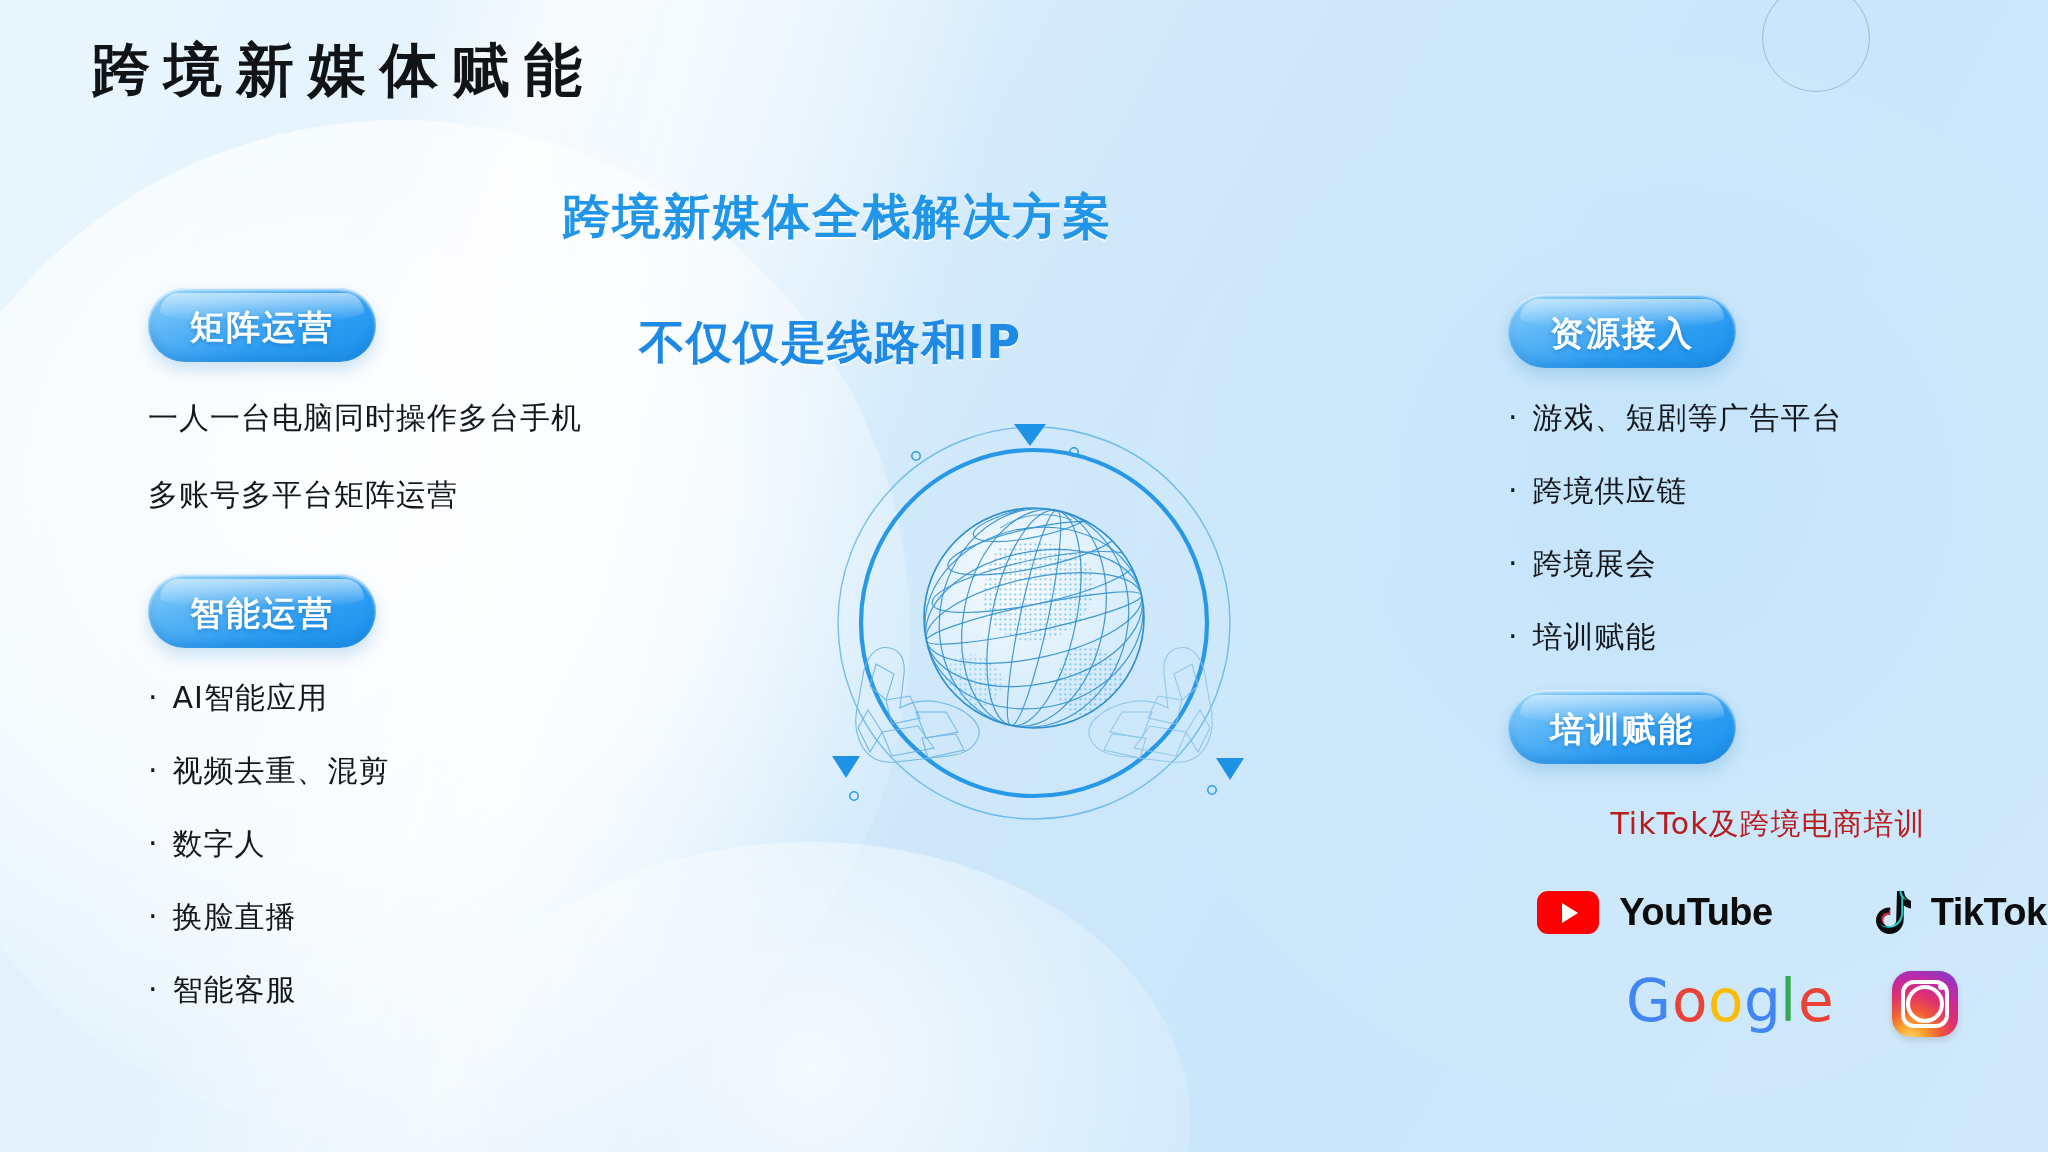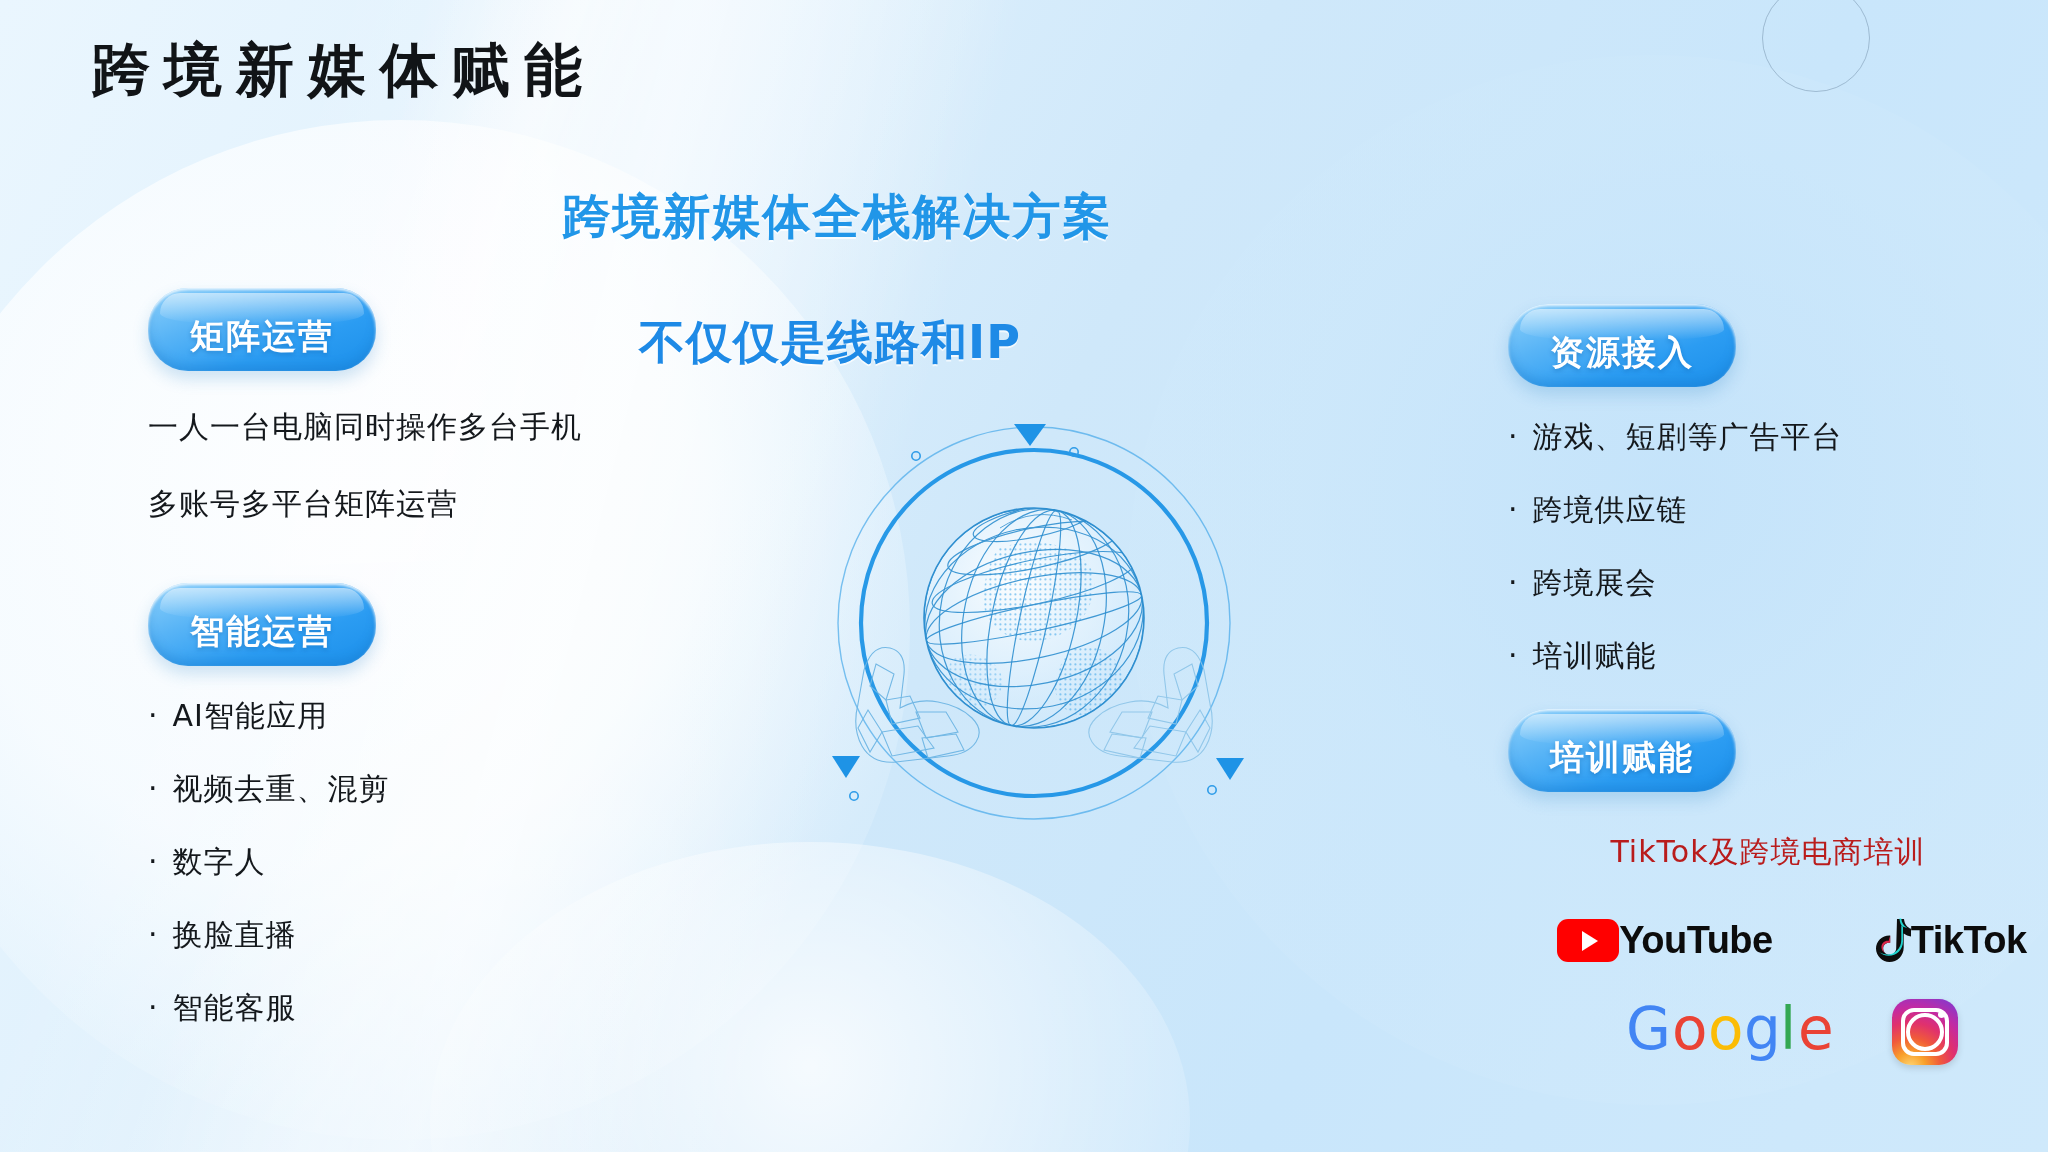--- a/index.html
+++ b/index.html
@@ -70,21 +70,21 @@
     position:absolute; top:312px; left:0; width:1660px; text-align:center;
     font-size:46px; font-weight:bold; color:#1e8ae6;
     letter-spacing:1px;
     text-shadow:0 2px 0 rgba(255,255,255,.7);
     font-family:"DejaVu Sans","Liberation Sans",sans-serif;
   }
 
   
   .pill {
     display:inline-block; position:relative;
-    padding:28px 42px 14px;
+    padding:19px 42px 14px;
     border-radius:40px;
     background:linear-gradient(160deg,#8fd2fb 0%,#58b4f6 34%,#2b9cf2 66%,#1b8fea 100%);
     box-shadow:
       0 8px 16px rgba(40,130,200,.22),
       inset 0 2px 3px rgba(255,255,255,.85),
       inset 0 -6px 10px rgba(20,110,190,.28);
     color:#ffffff; font-size:34px; font-weight:bold; letter-spacing:2px;
     text-shadow:0 2px 4px rgba(20,100,175,.45);
     font-family:"DejaVu Sans","Liberation Sans",sans-serif;
     line-height:1.2;
@@ -92,21 +92,21 @@
   .pill::before {
     content:""; position:absolute; left:12px; right:12px; top:5px; height:38%;
     border-radius:30px 30px 50% 50%;
     background:linear-gradient(to bottom, rgba(255,255,255,.55), rgba(255,255,255,0));
     pointer-events:none;
   }
 
   
   .col { position:absolute; }
   .col-left  { left:148px;  top:288px; width:640px; }
-  .col-right { left:1508px; top:304px; width:520px; }
+  .col-right { left:1508px; top:294px; width:520px; }
 
   .plain-line {
     font-size:30px; color:#14181c; letter-spacing:1px;
     margin-top:36px; white-space:nowrap;
     font-family:"DejaVu Sans","Liberation Sans",sans-serif;
   }
   .block-gap { height:58px; }
 
   ul.bullets { list-style:none; margin-top:30px; }
   ul.bullets li {
@@ -118,21 +118,21 @@
   .dot { color:#14181c; font-size:30px; line-height:1; }
 
   .train-note {
     font-size:30px; color:#b91c1c; letter-spacing:1px;
     margin-top:40px; text-align:center; white-space:nowrap;
     font-family:"DejaVu Sans","Liberation Sans",sans-serif;
   }
 
   
   .logo-row { display:flex; align-items:center; justify-content:center; gap:46px; margin-top:44px; }
-  .logo { display:flex; align-items:center; gap:0;padding-left:48px; }
+  .logo { display:flex; align-items:center; gap:20px;padding-left:48px; }
   .yt-badge {
     width:62px; height:43px; border-radius:11px; background:#ff0000;
     display:flex; align-items:center; justify-content:center;
   }
   .yt-tri { width:0;height:0;border-left:16px solid #fff;border-top:10px solid transparent;border-bottom:10px solid transparent;margin-left:4px;}
   .logo-word {
     font-size:38px; font-weight:bold; color:#0c0c0c; letter-spacing:-0.5px;
     font-family:"Liberation Sans","DejaVu Sans",sans-serif;
   }
 

